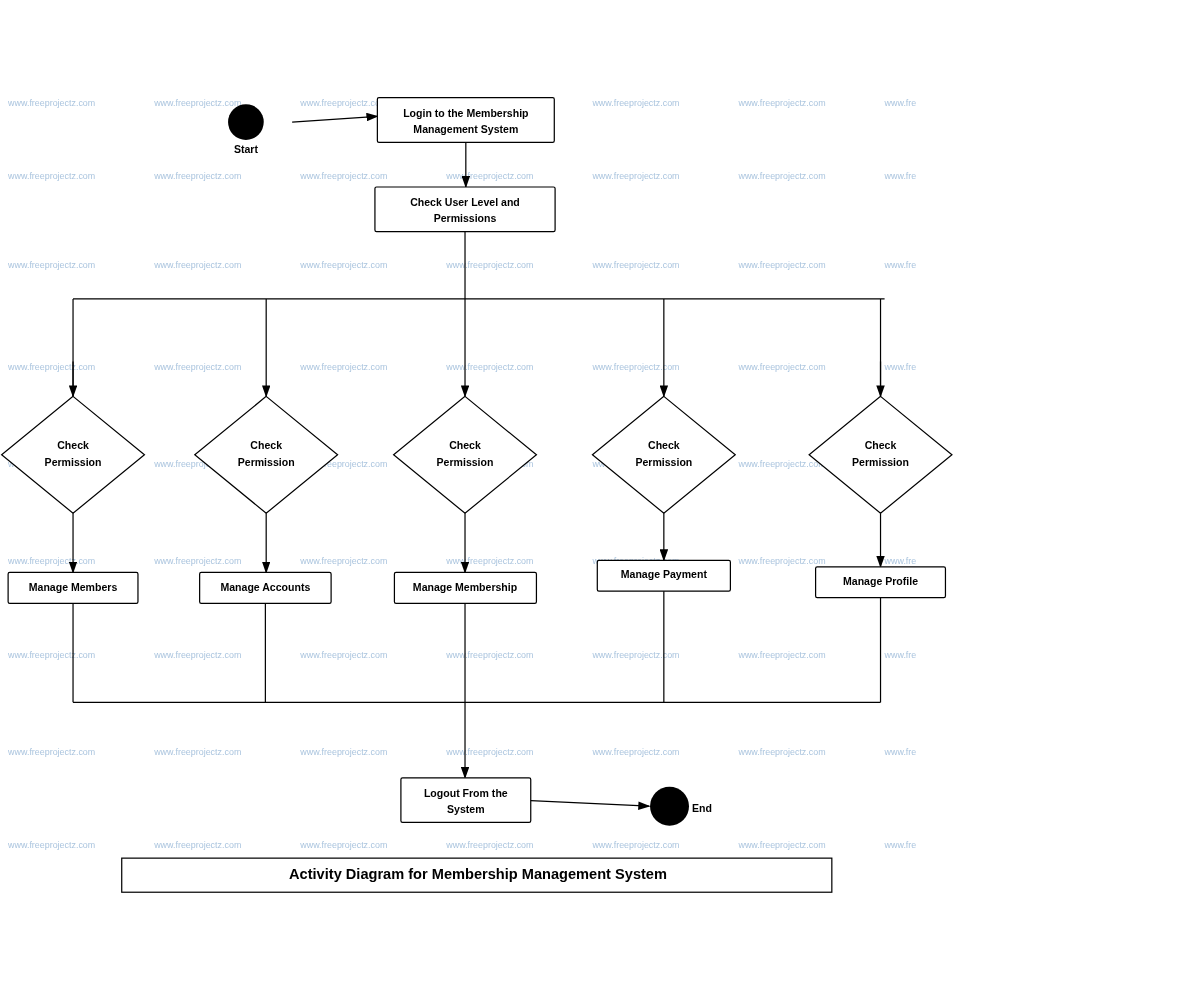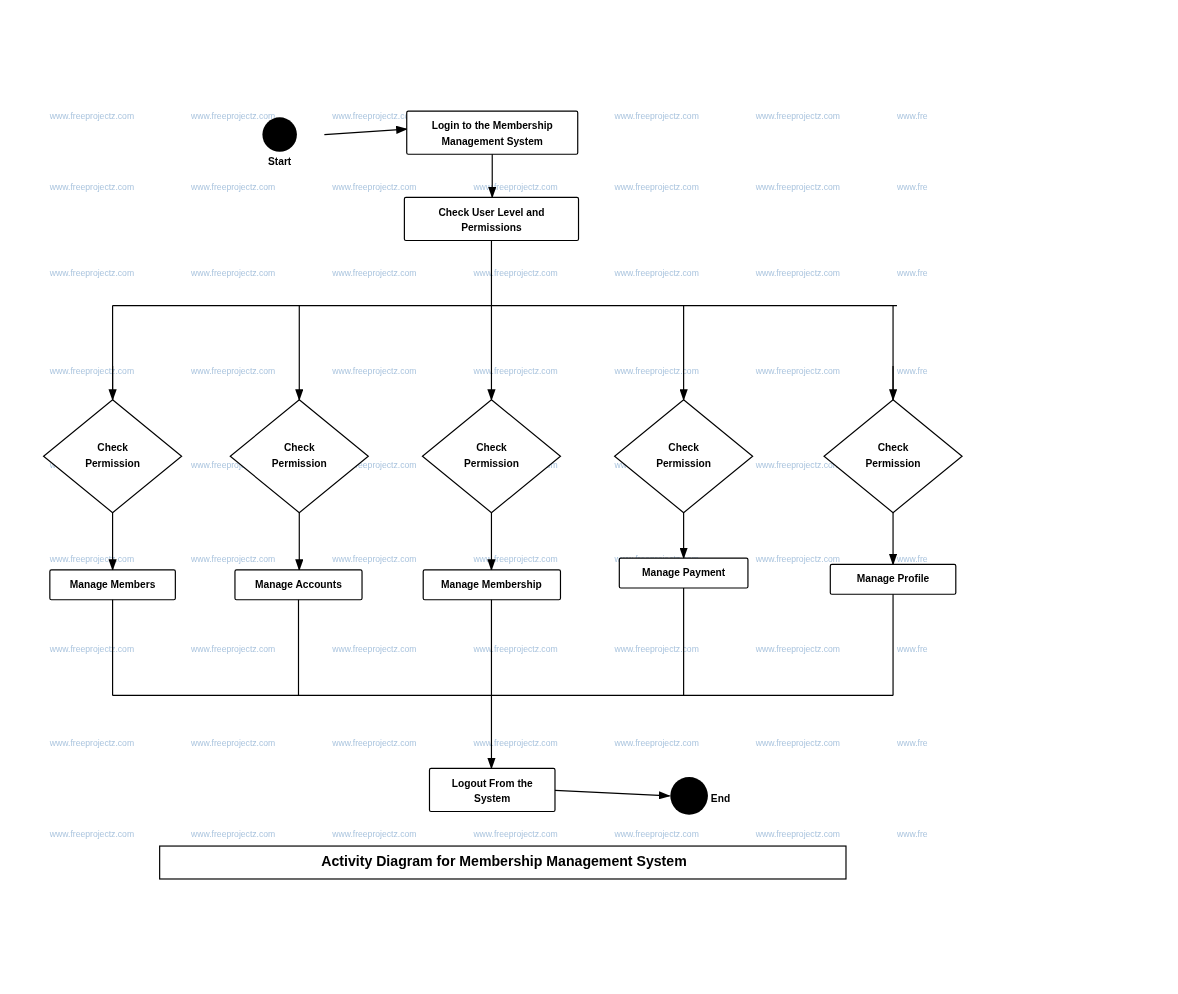--- a/index.html
+++ b/index.html
@@ -7,25 +7,24 @@
       background: #fff;
       font-family: Arial, sans-serif;
       width: 1178px;
       height: 994px;
       overflow: hidden;
       position: relative;
     }
 
     .diagram-container {
       position: absolute;
-      top: 0; left: 10px;
+      top: 0; left: 0;
       width: 956px;
       height: 994px;
       z-index: 2;
-      padding-left: 32px;
     }
 
     svg {
       width: 100%;
       height: 100%;
     }
 
     .node-rect {
       fill: white;
       stroke: black;

